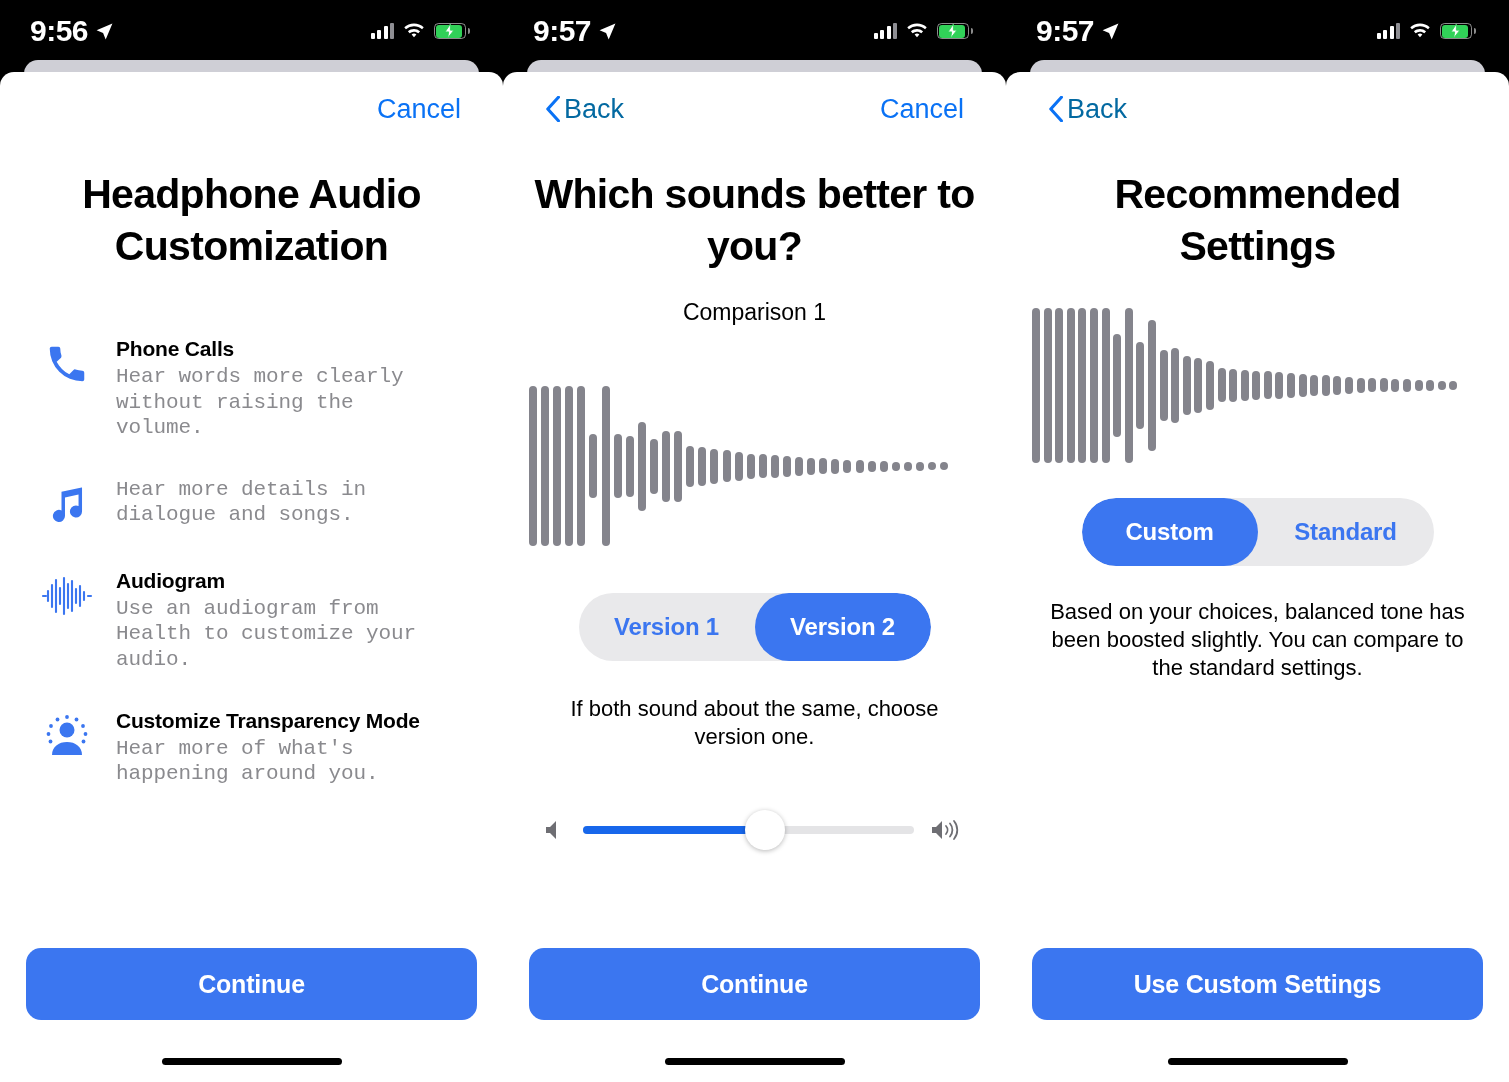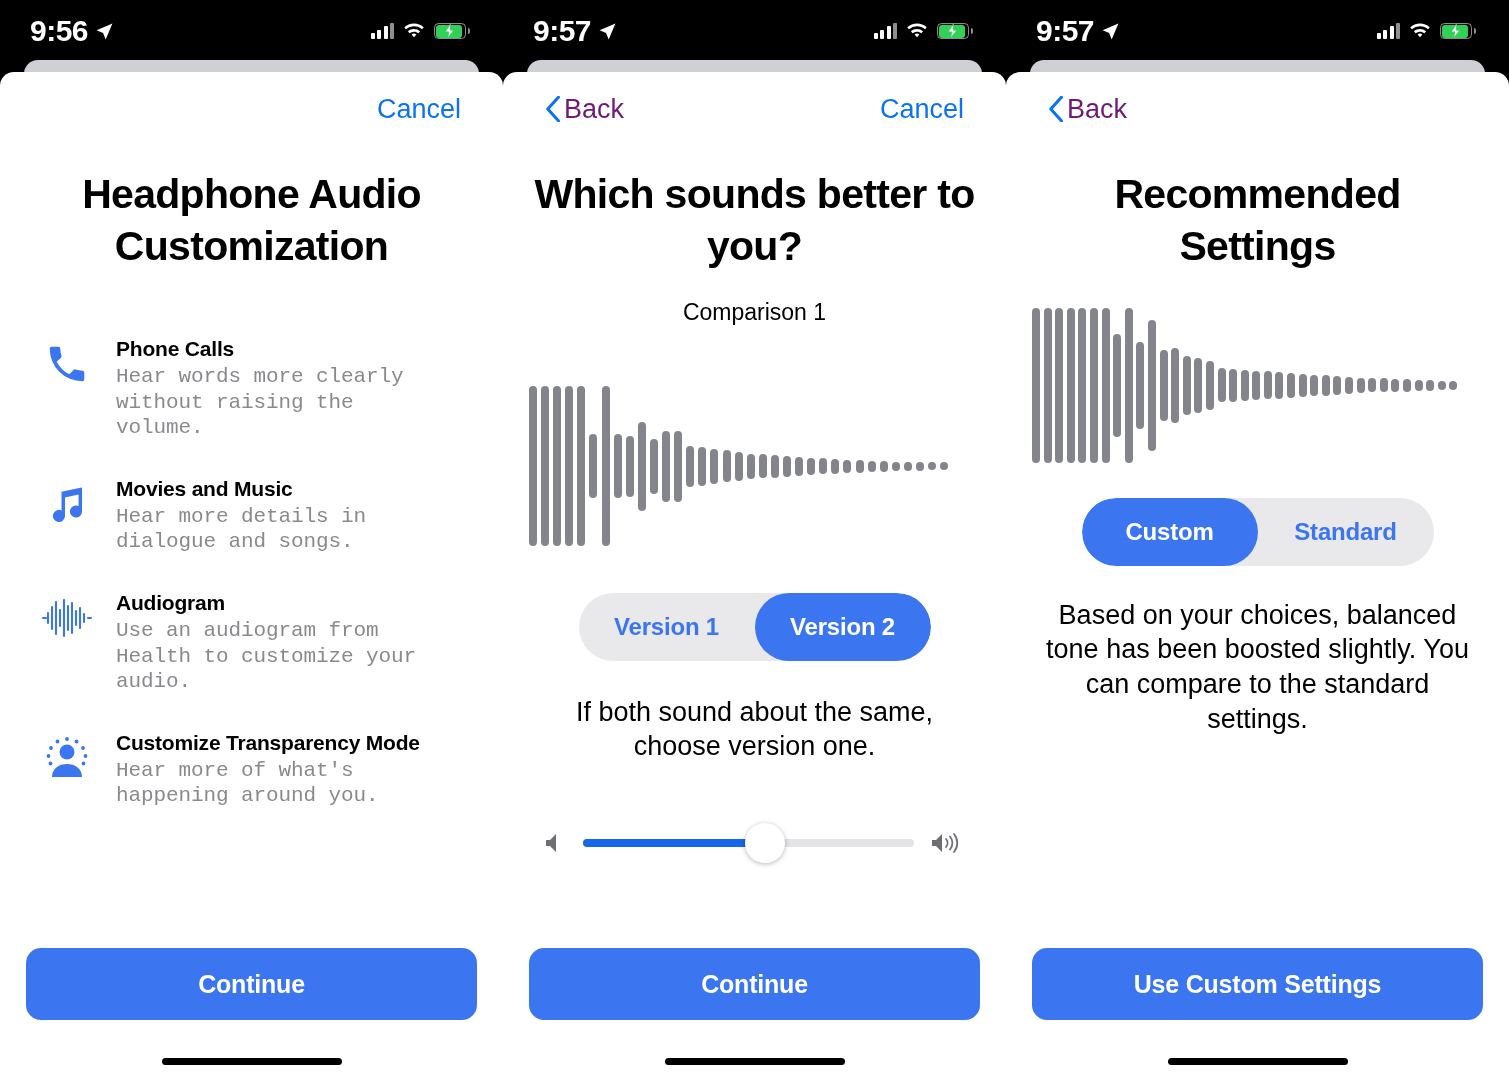--- a/index.html
+++ b/index.html
@@ -84,21 +84,21 @@
   
   .navbar {
     position: relative;
     height: 74px;
     flex: 0 0 74px;
     display: flex; align-items: center;
     padding: 0 42px;
   }
   .nav-back {
     display: flex; align-items: center; gap: 4px;
-    color: #701a75; font-size: 27px; cursor: pointer;
+    color: #0369a1; font-size: 27px; cursor: pointer;
   }
   .chev { width: 15px; height: 26px; display: block; }
   .nav-spacer { flex: 1; }
   .nav-cancel {
     color: #0a72f5; font-size: 27px; cursor: pointer;
   }
 
   
   .content {
     flex: 1 1 auto;
@@ -187,21 +187,21 @@
   .seg.active {
     background: #3b76f0;
     color: #fff;
     border-radius: 100px;
   }
   .seg-wrap-2 { margin-top: 44px; }
   .seg-wrap-3 { margin-top: 30px; }
 
   .helper {
     text-align: center;
-    font-size: 27px;
+    font-size: 22px;
     color: #000;
     line-height: 1.28;
     margin-top: 34px;
     padding: 0 10px;
   }
   .helper-3 { margin-top: 32px; padding: 0 4px; }
 
   
   .volume {
     display: flex; align-items: center;
@@ -333,21 +333,20 @@
               </div>
             </div>
 
             <div class="feature">
               <span class="f-icon">
                 <svg width="44" height="44" viewBox="0 0 24 24">
                     <path d="M20 3L9 5.3v10.2a3.3 3.3 0 10 1.9 2.9V8.4l7.4-1.6v6.3a3.3 3.3 0 101.9 2.9V3z" fill="currentColor"></path>
                   </svg>
               </span>
               <div class="f-text">
-                <div class="f-title">Movies and Music</div>
                 <div class="f-desc">Hear more details in dialogue and songs.</div>
               </div>
             </div>
 
             <div class="feature">
               <span class="f-icon">
                 <svg width="52" height="42" viewBox="0 0 52 42">
                     <g stroke="currentColor" stroke-width="2.1" stroke-linecap="round" fill="none">
                   <path d="M2 21h3"></path>
                       <path d="M7 16v10"></path>

